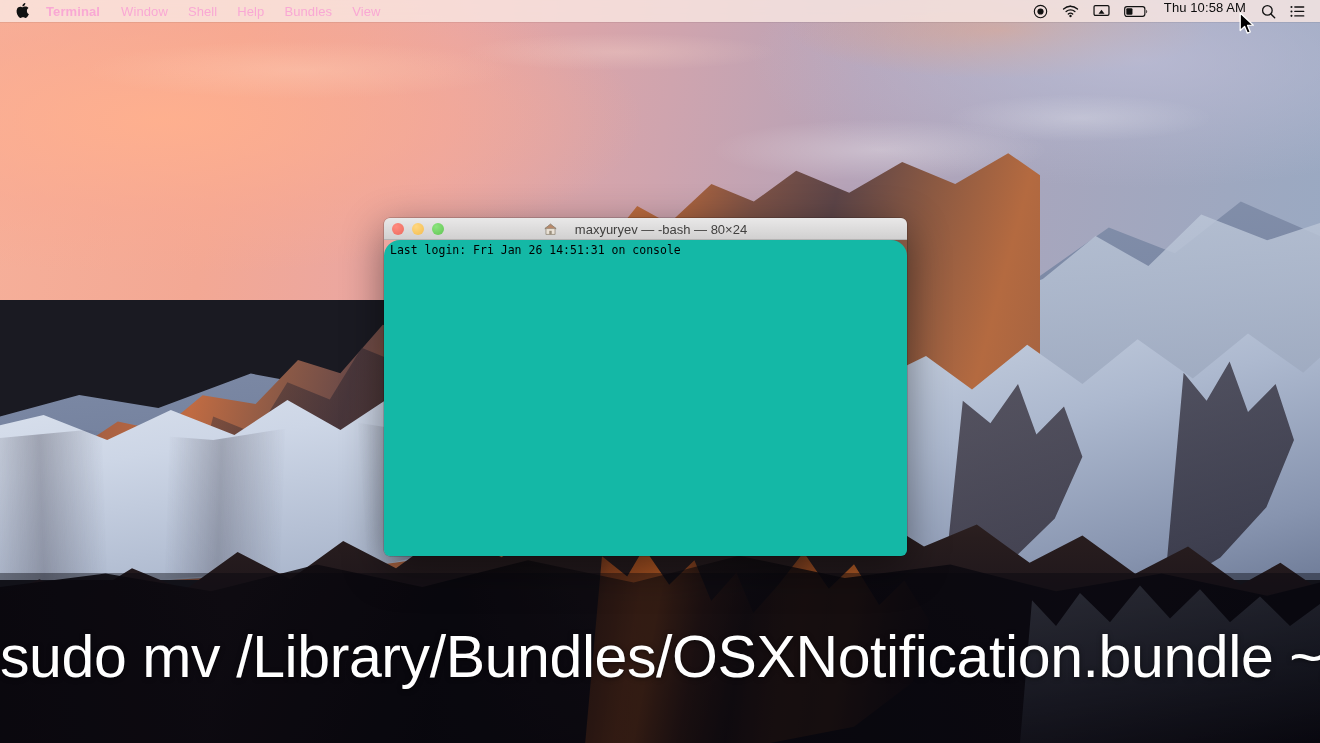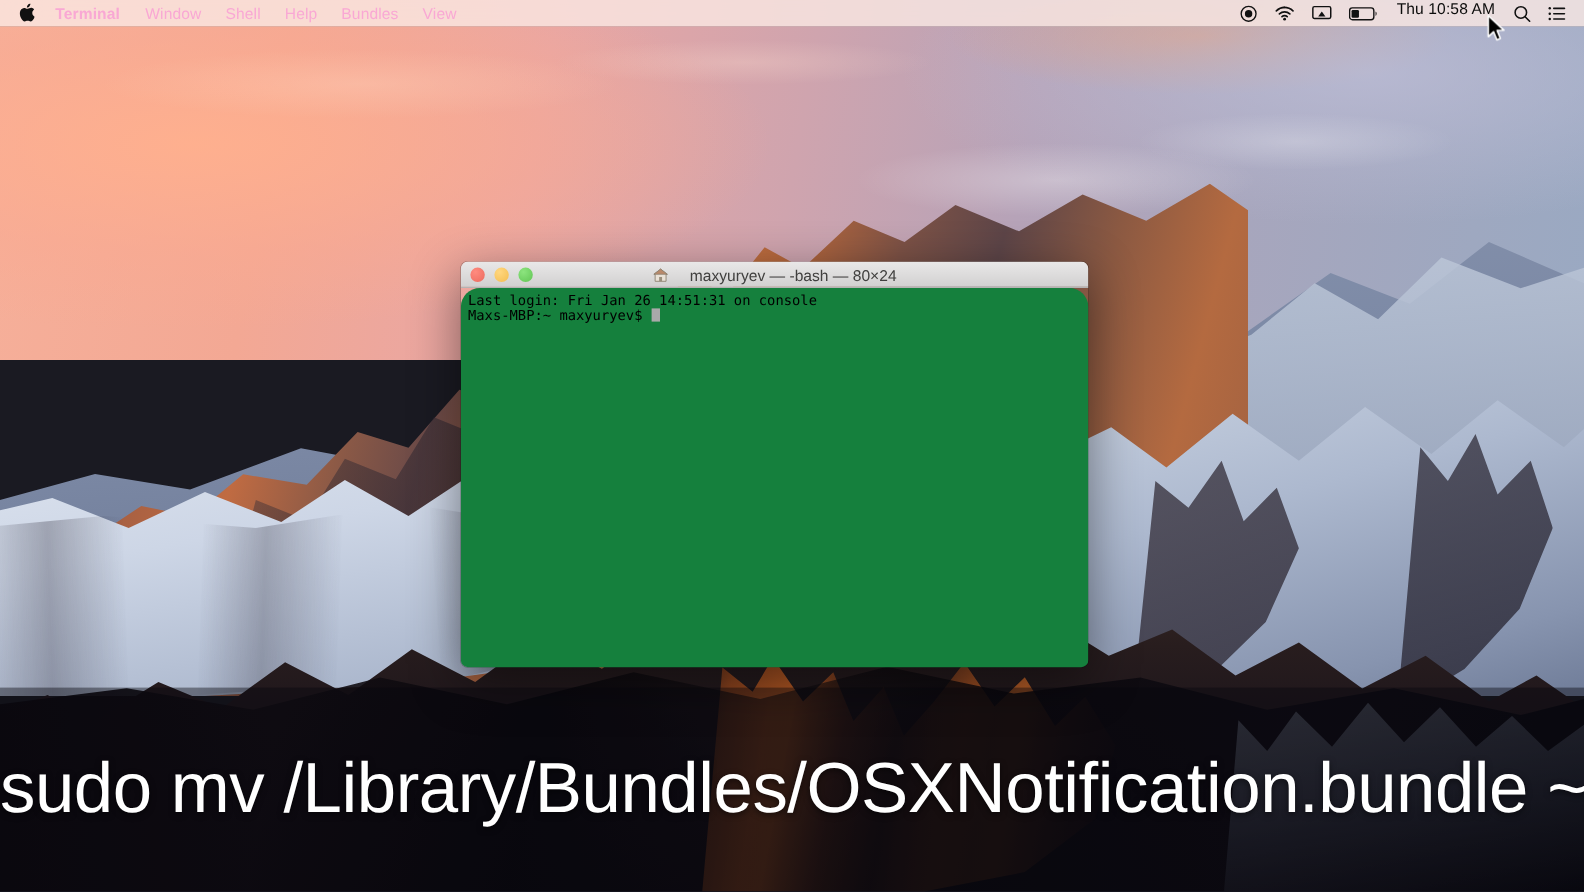--- a/index.html
+++ b/index.html
@@ -223,21 +223,21 @@
   .light.red    { background:radial-gradient(circle at 35% 30%, #ff8b7f, #ec6a5e); }
   .light.yellow { background:radial-gradient(circle at 35% 30%, #ffd780, #f4bd4f); }
   .light.green  { background:radial-gradient(circle at 35% 30%, #8ce47e, #61c554); }
   .term-title {
     position:absolute; left:0; right:0; top:0; height:22px;
     display:flex; align-items:center; justify-content:center; gap:18px;
     font-size:13px; color:#41403f; pointer-events:none;
   }
   .home-icon { display:flex; align-items:center; }
   .term-body {
-    height:404px; background:#15803d; padding:4px 6px;
+    height:404px; background:#14b8a6; padding:4px 6px;
     font-family:"DejaVu Sans Mono","Liberation Mono",monospace;
     font-size:11.5px; line-height:12.6px; color:#000;border-radius:16px;
   }
   .term-line { white-space:pre; }
   .term-cursor {
     display:inline-block; width:7px; height:11px; background:#a9a9a9;
     vertical-align:-1px; margin-left:1px;
   }
 
   
@@ -357,21 +357,20 @@
             <path d="M7 1.3 L13 6.0 L11.9 6.0 L11.9 12.3 L2.1 12.3 L2.1 6.0 L1 6.0 Z" fill="#e9e1d6" stroke="#8c8272" stroke-width="0.8" stroke-linejoin="round"></path>
             <path d="M7 1.3 L13 6.0 L1 6.0 Z" fill="#b9896a" stroke="#8c8272" stroke-width="0.7" stroke-linejoin="round"></path>
             <rect x="5.7" y="8.4" width="2.6" height="3.9" fill="#9a8f7d"></rect>
           </svg>
         </span>
         <span>maxyuryev — -bash — 80×24</span>
       </div>
     </div>
     <div class="term-body">
       <div class="term-line">Last login: Fri Jan 26 14:51:31 on console</div>
-      <div class="term-line"><span>Maxs-MBP:~ maxyuryev$ </span><span class="term-cursor"></span></div>
     </div>
   </div>
 
   <div id="caption">sudo mv /Library/Bundles/OSXNotification.bundle ~/Documents/</div>
 
   <div id="mouse-cursor">
     <svg width="17" height="24" viewBox="0 0 17 24" aria-hidden="true">
       <path d="M1.2 1.0 L1.2 18.6 L5.6 14.5 L8.4 21.2 L11.3 20.0 L8.6 13.4 L14.3 13.2 Z" fill="#000" stroke="#fff" stroke-width="1.3" stroke-linejoin="round"></path>
     </svg>
   </div>

